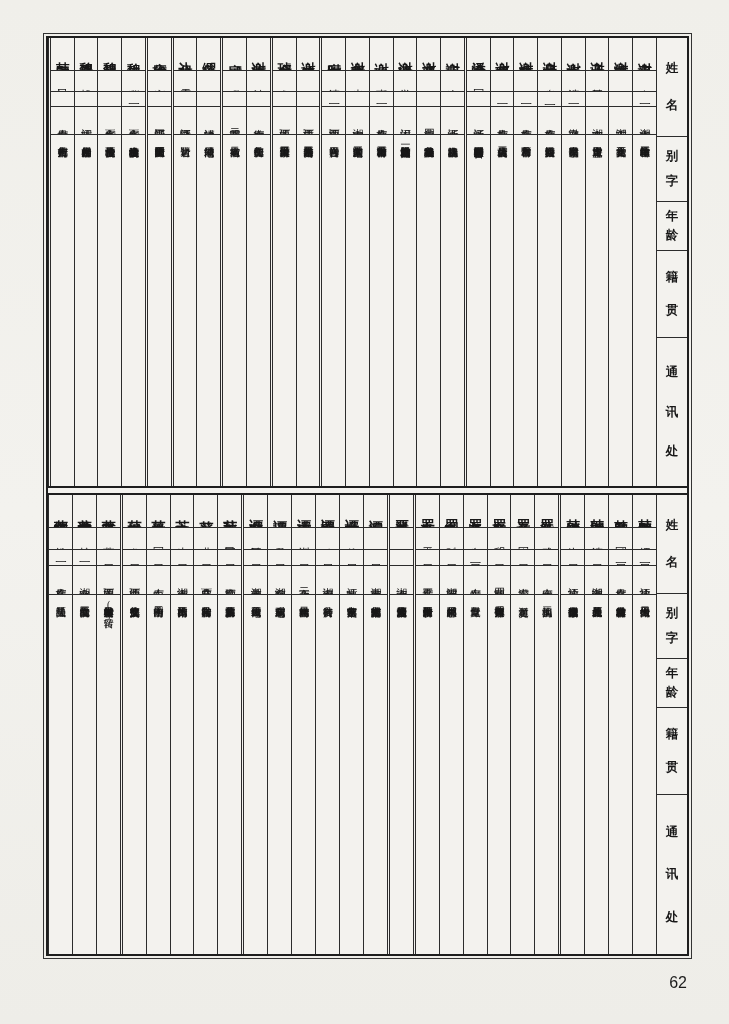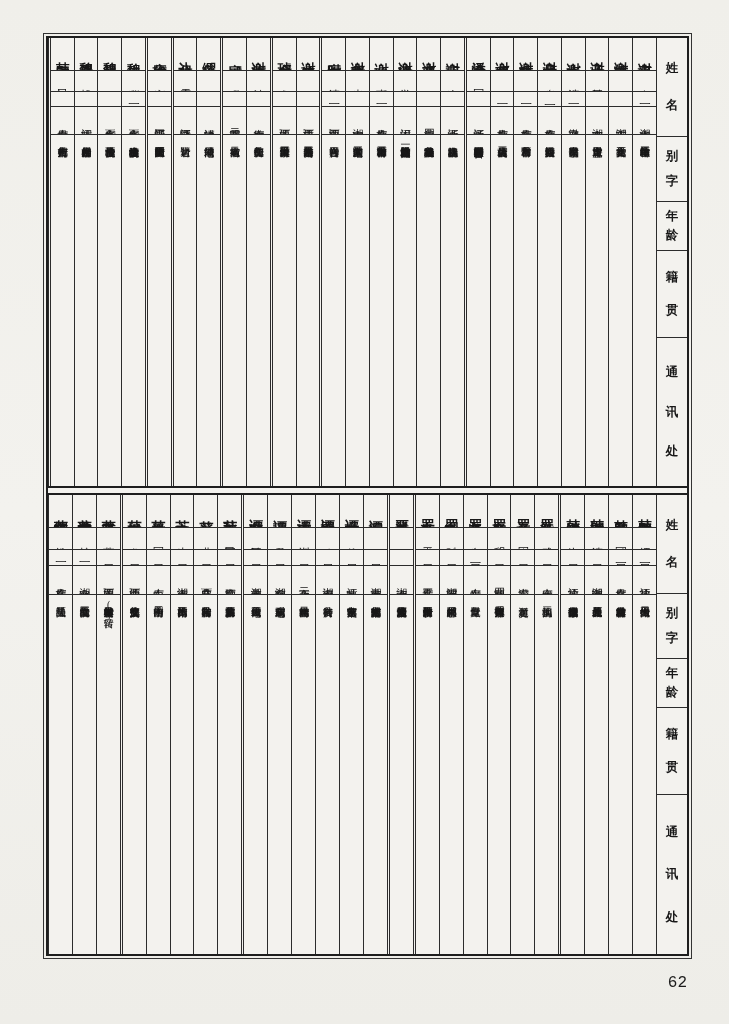--- a/index.html
+++ b/index.html
@@ -56,21 +56,21 @@
     height:calc(100% - 8px); margin-top:4px;
   }
 
   .header-col .cell {
     flex-direction:column; justify-content:space-evenly; align-items:center;
     font-size:12.5px; font-weight:bold; padding:3px 0;
   }
 
   .pageno {
     position:absolute; right:42px; bottom:32px;
-    font-size:16px; font-family:Liberation Mono, monospace;
+    font-size:16px; font-family:Liberation Sans, sans-serif;
     color:#1b1b1b;
   }
 </style>
 </head>
 <body>
 
 <div class="page">
   <div class="frame">
     <section class="reg-table top">
   <div class="col header-col">

